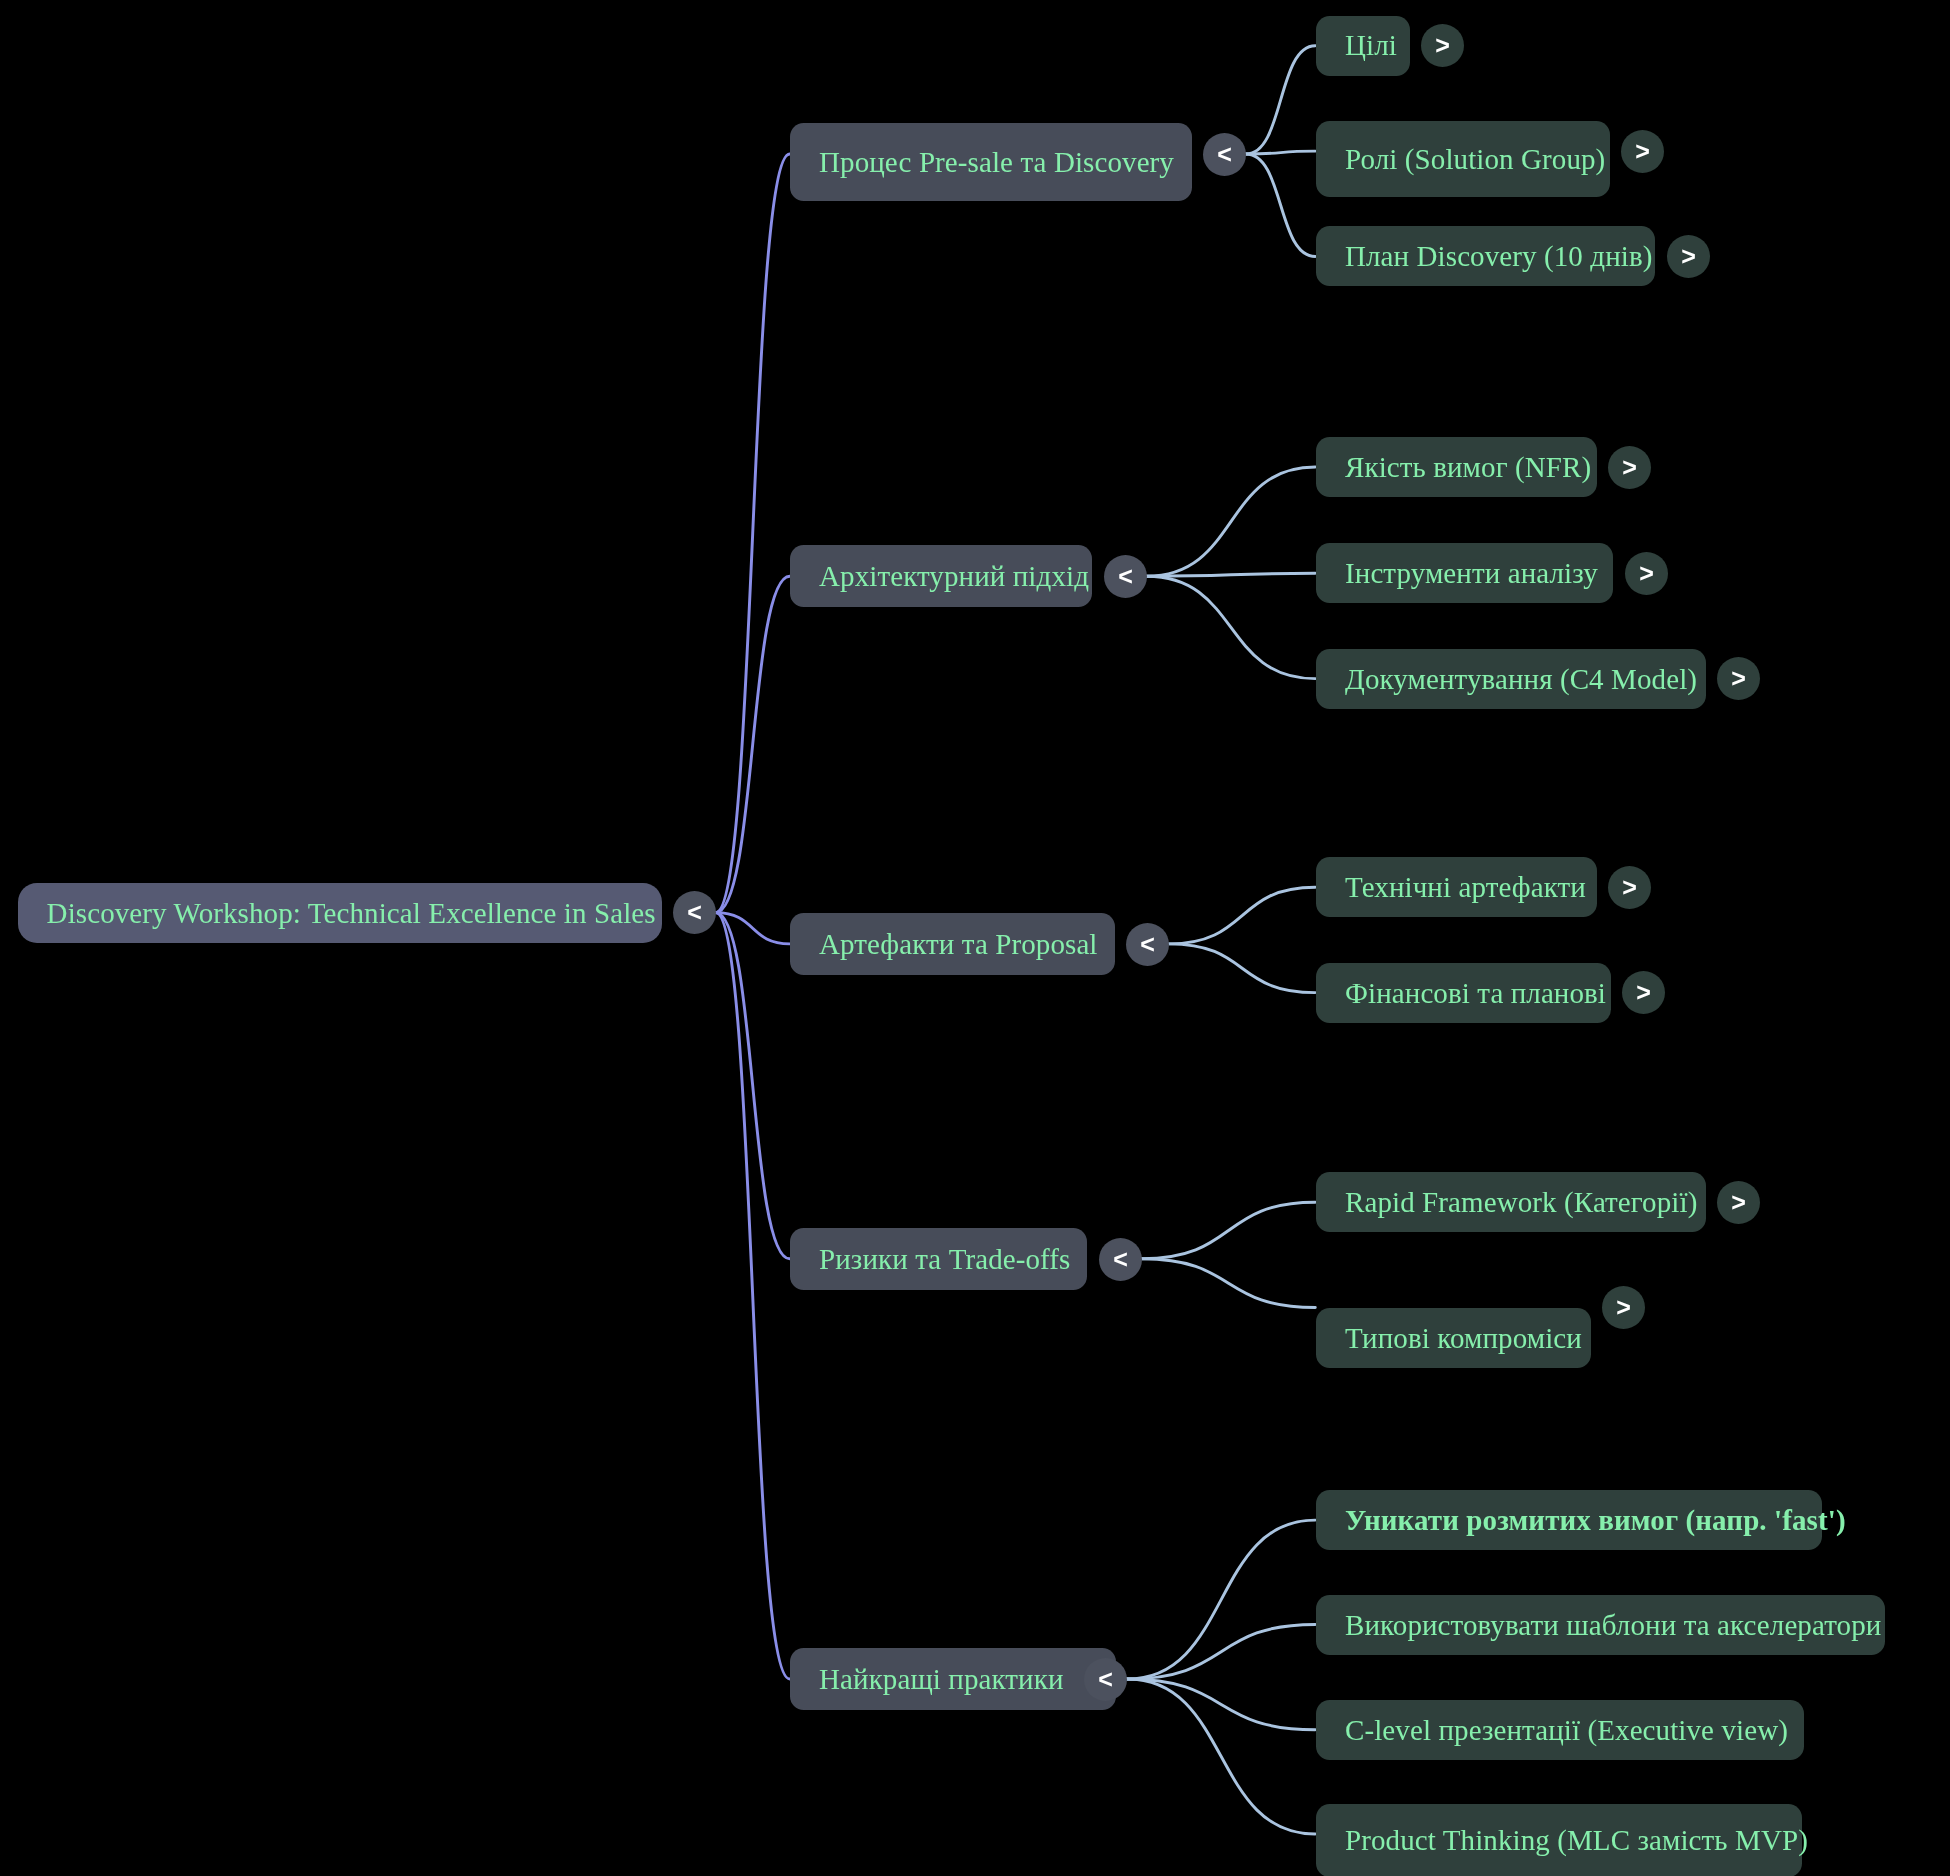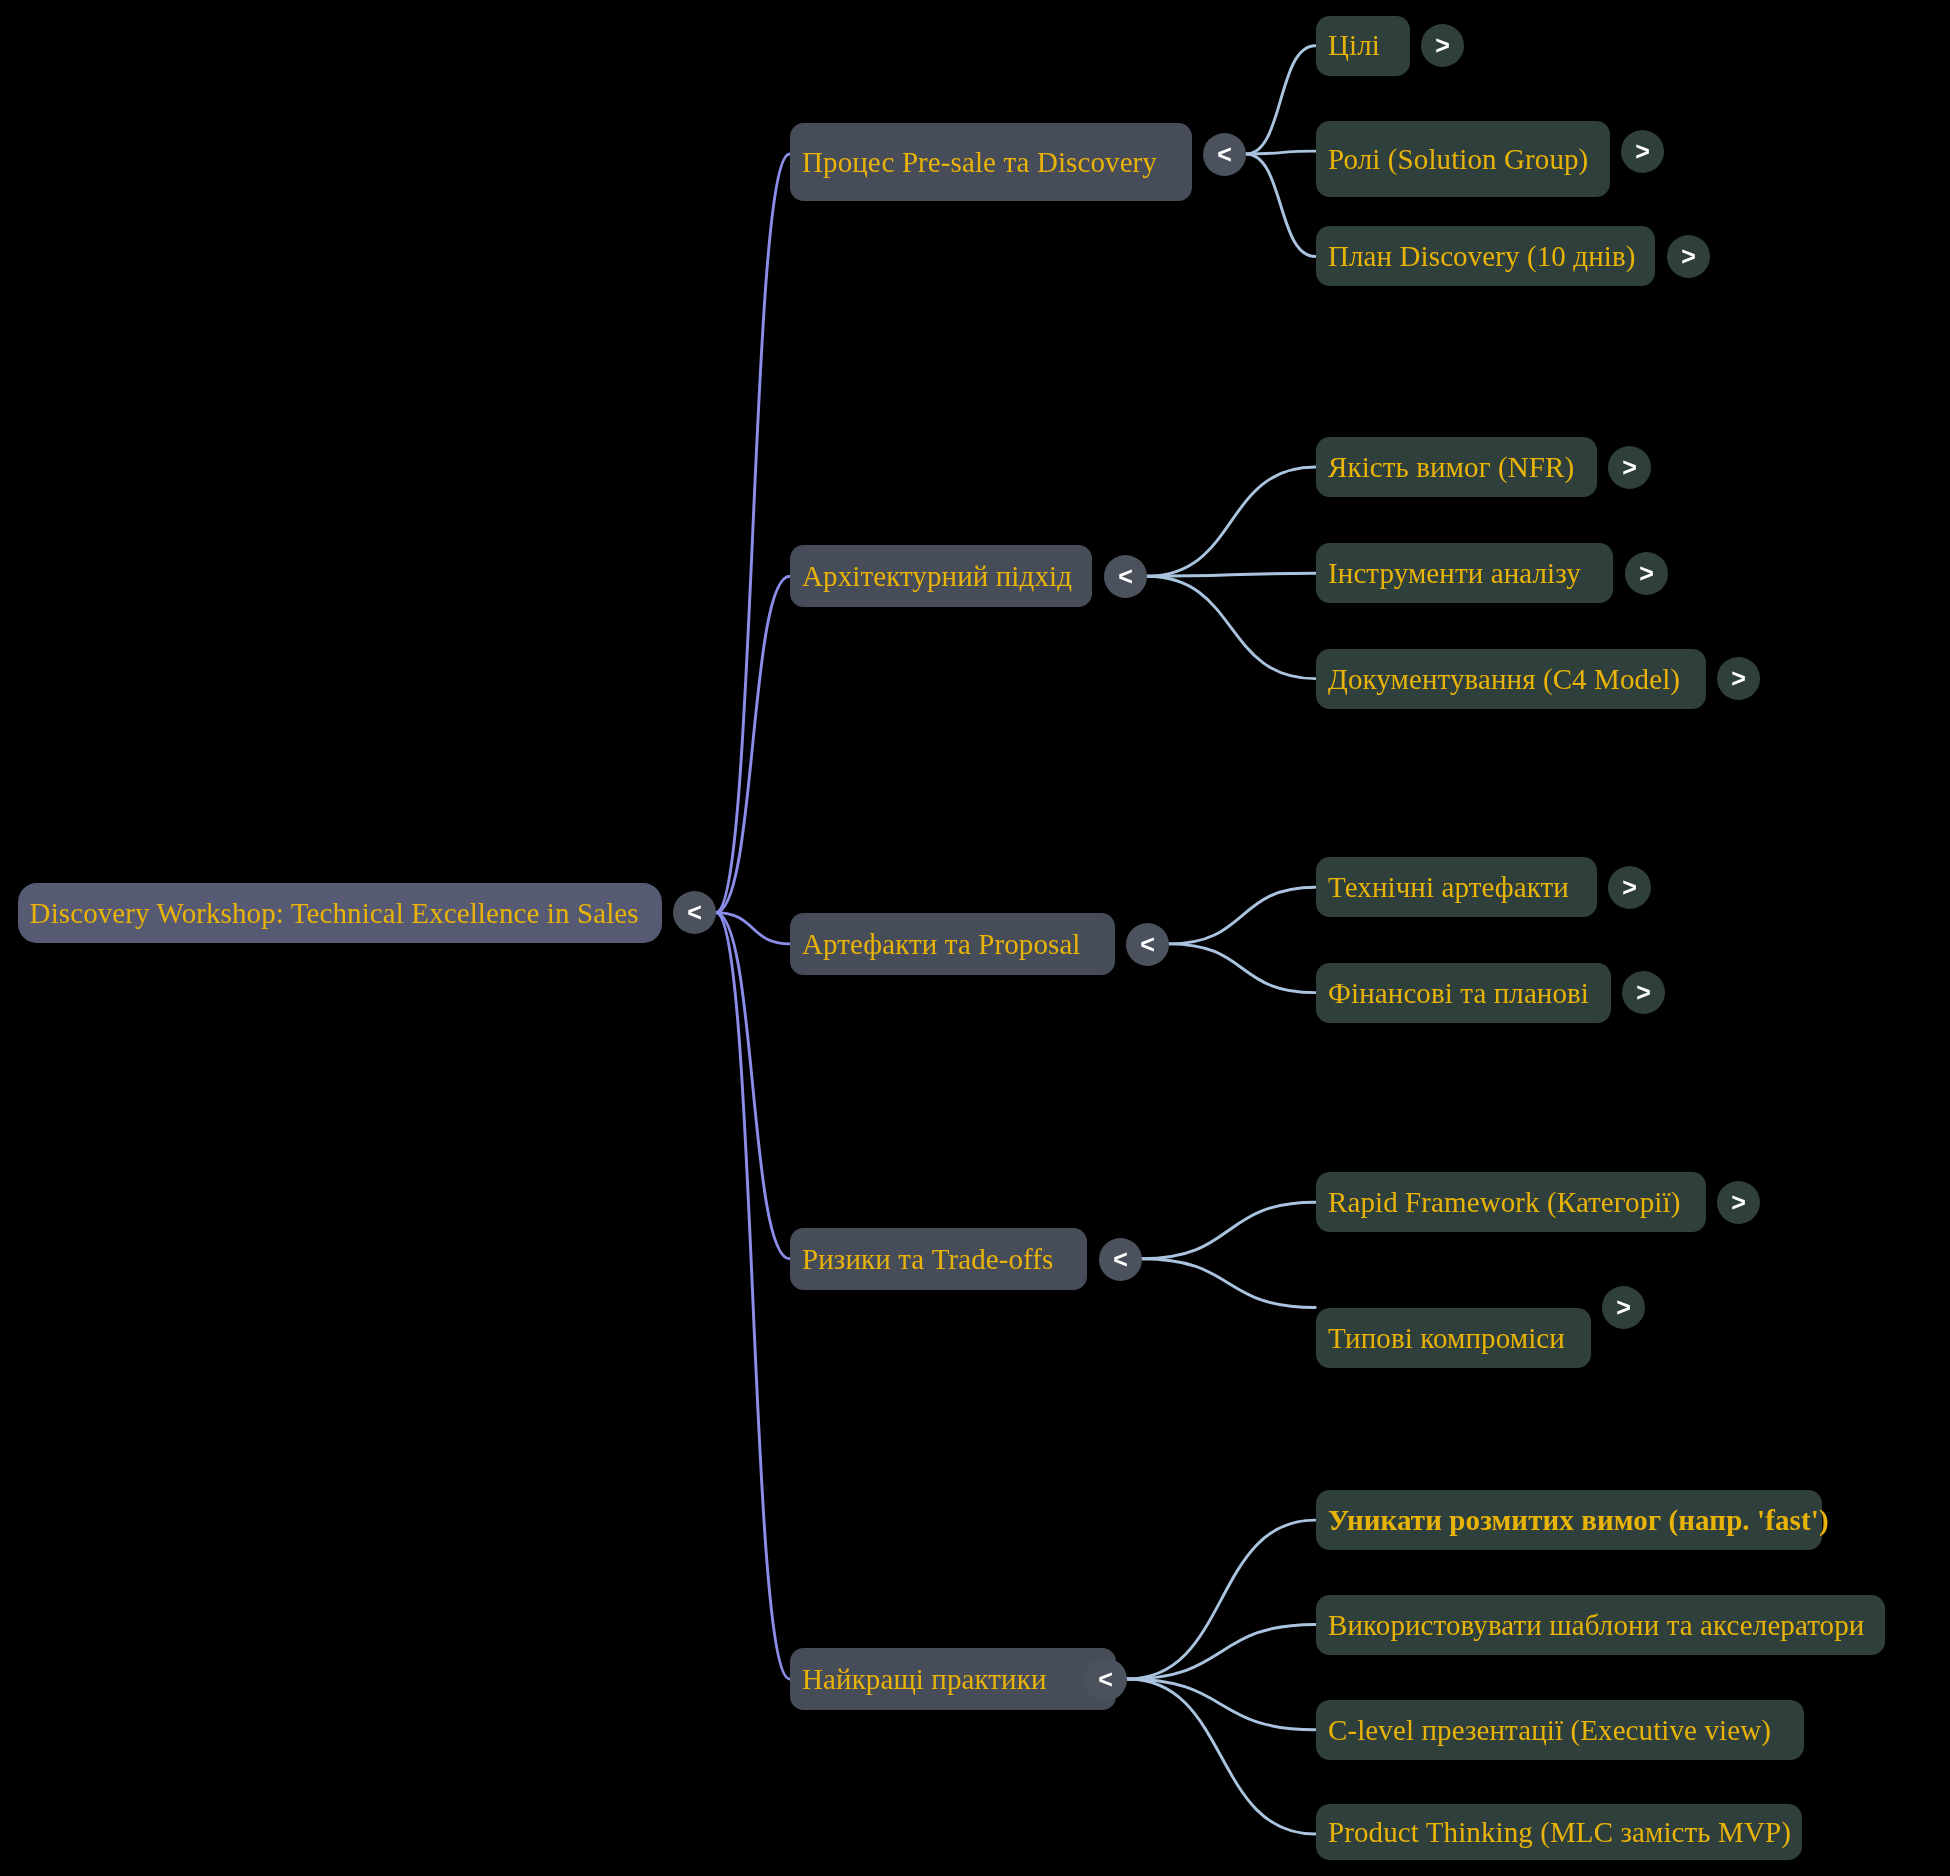--- a/index.html
+++ b/index.html
@@ -21,23 +21,23 @@
     width: 1950px;
     height: 1876px;
     pointer-events: none;
   }
   .node {
     position: absolute;
     display: flex;
     align-items: center;
     box-sizing: border-box;
     border-radius: 13.7px;
-    color: #eab308;
+    color: #86efac;
     white-space: nowrap;
-    padding: 0 12px;
+    padding: 0 29px;
     letter-spacing: 0.1px;
   }
   .node-root {
     background: #565a73;
     font-size: 29px;
     border-radius: 19px;
   }
   .node-branch {
     background: #474c59;
     font-size: 29px;
@@ -160,18 +160,18 @@
       <div class="badge badge-collapse" style="left: 1084px; top: 1658px; width: 43px; height: 43px;">&lt;</div>
       <div class="node node-leaf" style="left: 1316px; top: 1490px; width: 506px; height: 60px; font-weight: bold;">
         <span>Уникати розмитих вимог (напр. 'fast')</span>
       </div>
       <div class="node node-leaf" style="left: 1316px; top: 1595px; width: 569px; height: 60px;">
         <span>Використовувати шаблони та акселератори</span>
       </div>
       <div class="node node-leaf" style="left: 1316px; top: 1700px; width: 488px; height: 60px;">
         <span>C-level презентації (Executive view)</span>
       </div>
-      <div class="node node-leaf" style="left: 1316px; top: 1804px; width: 486px; height: 56px;">
+      <div class="node node-leaf" style="left: 1316px; top: 1804px; width: 486px; height: 73px;">
         <span>Product Thinking (MLC замість MVP)</span>
       </div>
     </div>
 </div>
 
 
 </body></html>

